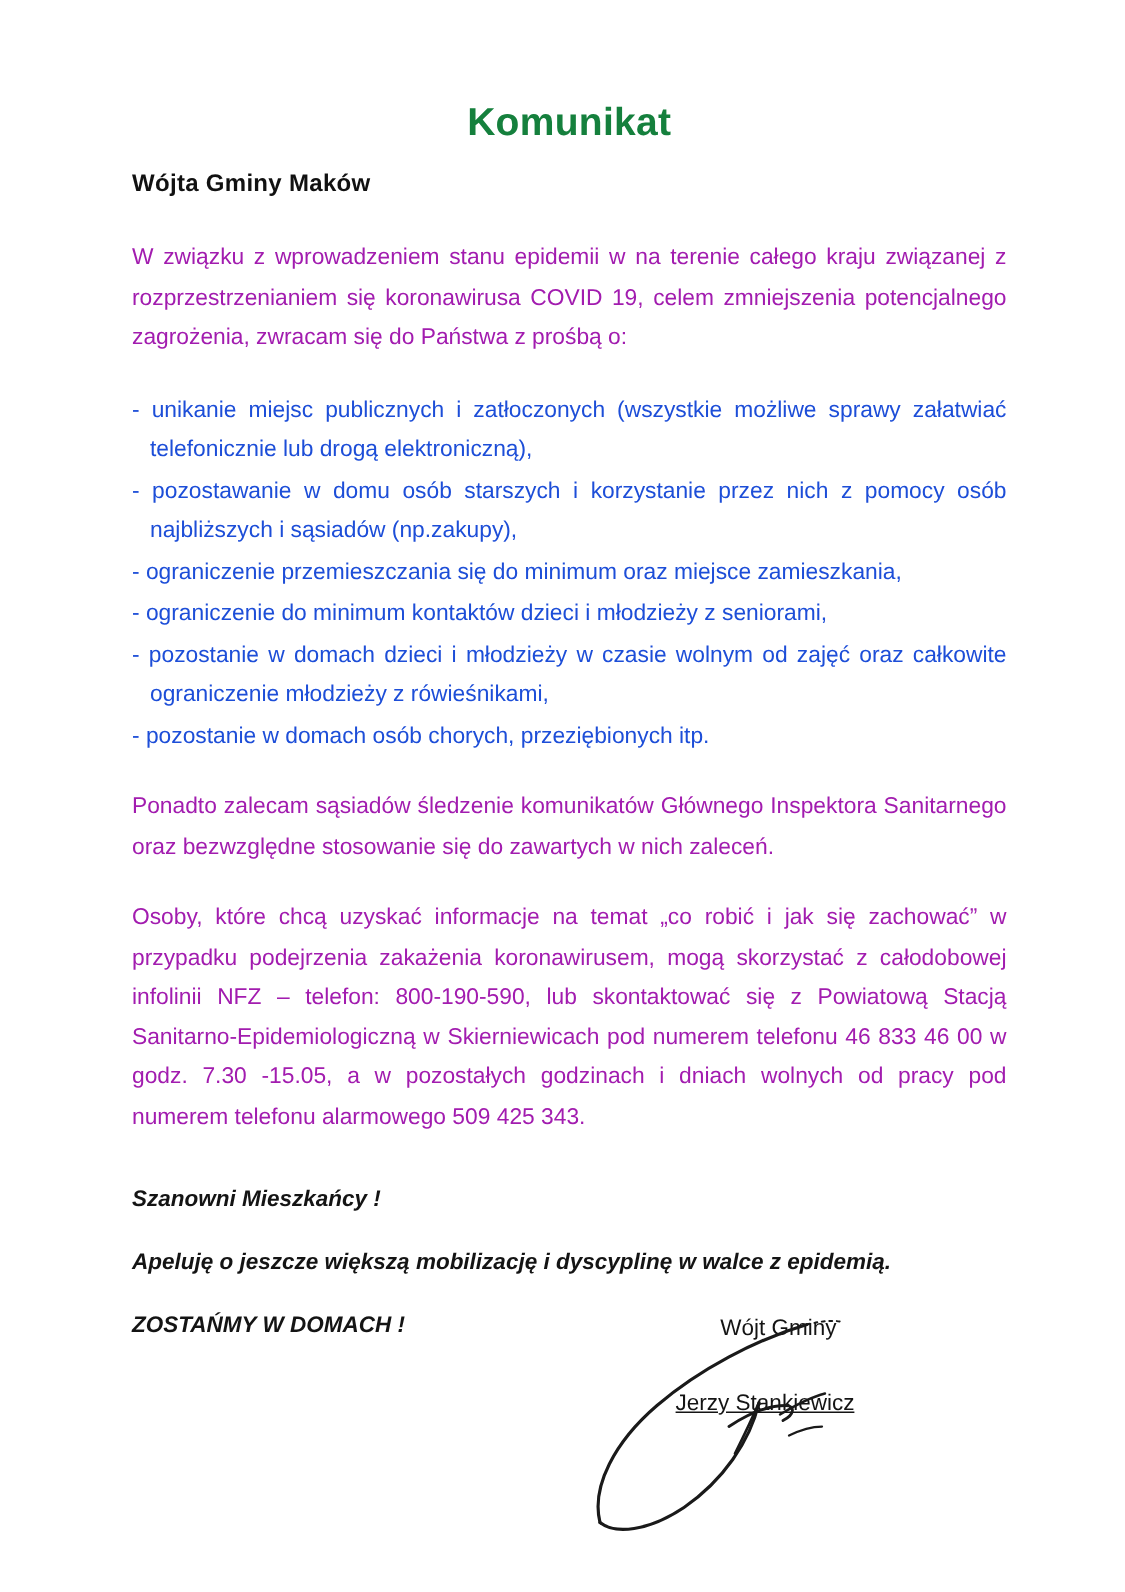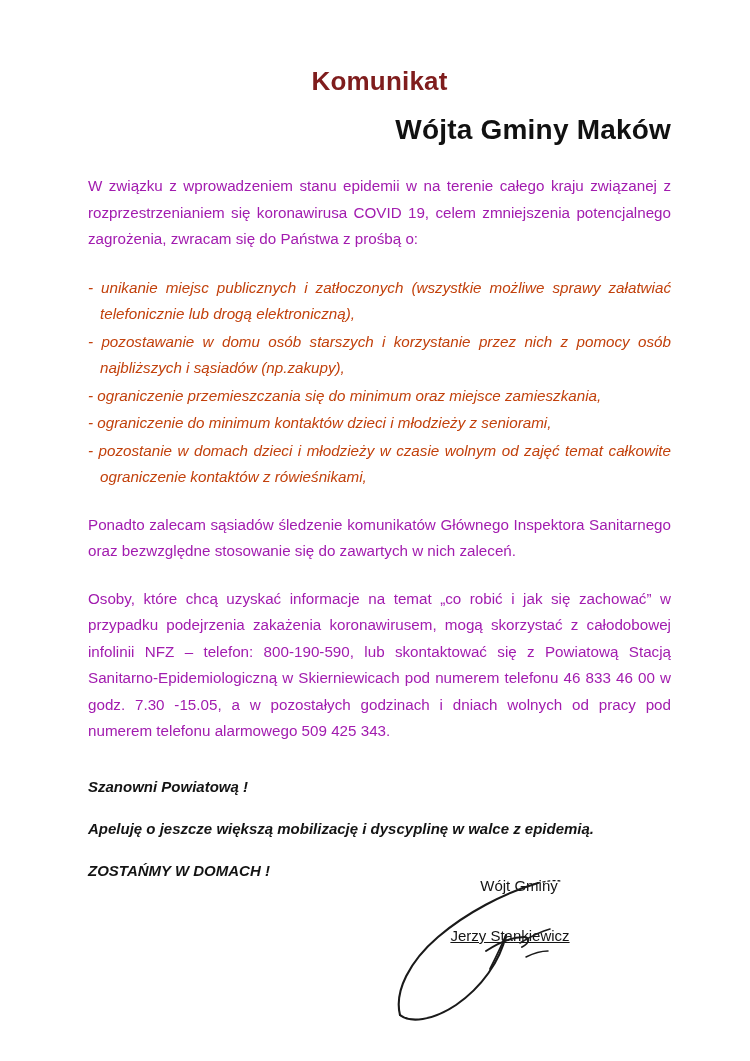--- a/index.html
+++ b/index.html
@@ -32,26 +32,26 @@
   }
 
   
   .title-main {
     text-align: center;
     font-weight: bold;
     font-size: 26px;
     letter-spacing: 0.2px;
     margin: 0;
     padding-top: 66px;
-    color: #7f1d1d;
+    color: #15803d;
   }
   .title-sub {
-    text-align: right;
+    text-align: left;
     font-weight: bold;
-    font-size: 28px;
+    font-size: 16px;
     letter-spacing: 0.2px;
     margin: 0;
     padding-top: 17px;
     color: #111111;
   }
 
   
   .para {
     font-size: 15.2px;
     line-height: 26.5px;
@@ -72,22 +72,21 @@
     padding: 0;
     list-style: none;
   }
   .bullet {
     font-size: 15.2px;
     line-height: 26.5px;
     text-align: justify;
     margin: 0;
     padding-left: 12px;
     text-indent: -12px;
-    color: #c2410c;
-    font-style: italic;
+    color: #1d4ed8;
   }
   .bullet + .bullet {
     margin-top: 1px;
   }
   .bullets {
     margin-top: 22px;
   }
   .bullet.no-justify {
     text-align: left;
   }
@@ -152,30 +151,31 @@
 
     <h2 class="title-sub">Wójta Gminy Maków</h2>
 
     <p class="para first">W związku z wprowadzeniem stanu epidemii w na terenie całego kraju związanej z rozprzestrzenianiem się koronawirusa COVID 19, celem zmniejszenia potencjalnego zagrożenia, zwracam się do Państwa z prośbą o:</p>
 
     <ul class="bullets">
       <li class="bullet">- unikanie miejsc publicznych i zatłoczonych (wszystkie możliwe sprawy załatwiać telefonicznie lub drogą elektroniczną),</li>
       <li class="bullet">- pozostawanie w domu osób starszych  i korzystanie przez nich z pomocy osób najbliższych i sąsiadów (np.zakupy),</li>
       <li class="bullet no-justify">- ograniczenie przemieszczania się do  minimum oraz miejsce zamieszkania,</li>
       <li class="bullet no-justify">- ograniczenie do minimum kontaktów dzieci i młodzieży z seniorami,</li>
-      <li class="bullet">-  pozostanie w domach dzieci i młodzieży w czasie wolnym od zajęć temat całkowite ograniczenie kontaktów z rówieśnikami,</li>
+      <li class="bullet">-  pozostanie w domach dzieci i młodzieży w czasie wolnym od zajęć oraz całkowite ograniczenie młodzieży z rówieśnikami,</li>
+      <li class="bullet no-justify">- pozostanie w domach osób chorych, przeziębionych itp.</li>
     </ul>
 
     <p class="para spaced">Ponadto zalecam sąsiadów śledzenie komunikatów Głównego Inspektora Sanitarnego oraz bezwzględne stosowanie się do zawartych w nich zaleceń.</p>
 
 
     <p class="para spaced">Osoby, które chcą uzyskać informacje na temat „co robić i jak się zachować” w przypadku podejrzenia zakażenia koronawirusem, mogą skorzystać z całodobowej infolinii NFZ – telefon: 800-190-590, lub skontaktować się z Powiatową Stacją Sanitarno-Epidemiologiczną w Skierniewicach pod numerem telefonu 46 833 46 00 w godz. 7.30 -15.05, a w pozostałych godzinach i dniach wolnych od pracy pod numerem telefonu alarmowego  509 425 343.</p>
 
     <div class="closing">
-      <p class="closing-line">Szanowni Powiatową !</p>
+      <p class="closing-line">Szanowni Mieszkańcy !</p>
       <p class="closing-line">Apeluję o jeszcze większą mobilizację i dyscyplinę w  walce z epidemią.</p>
       <p class="closing-line">ZOSTAŃMY W DOMACH !</p>
     </div>
 
   </div>
 
   <div class="signature-block">
     <div class="sig-line sig-role">Wójt Gminy</div>
     <div class="sig-line sig-name">Jerzy Stankiewicz</div>
 

